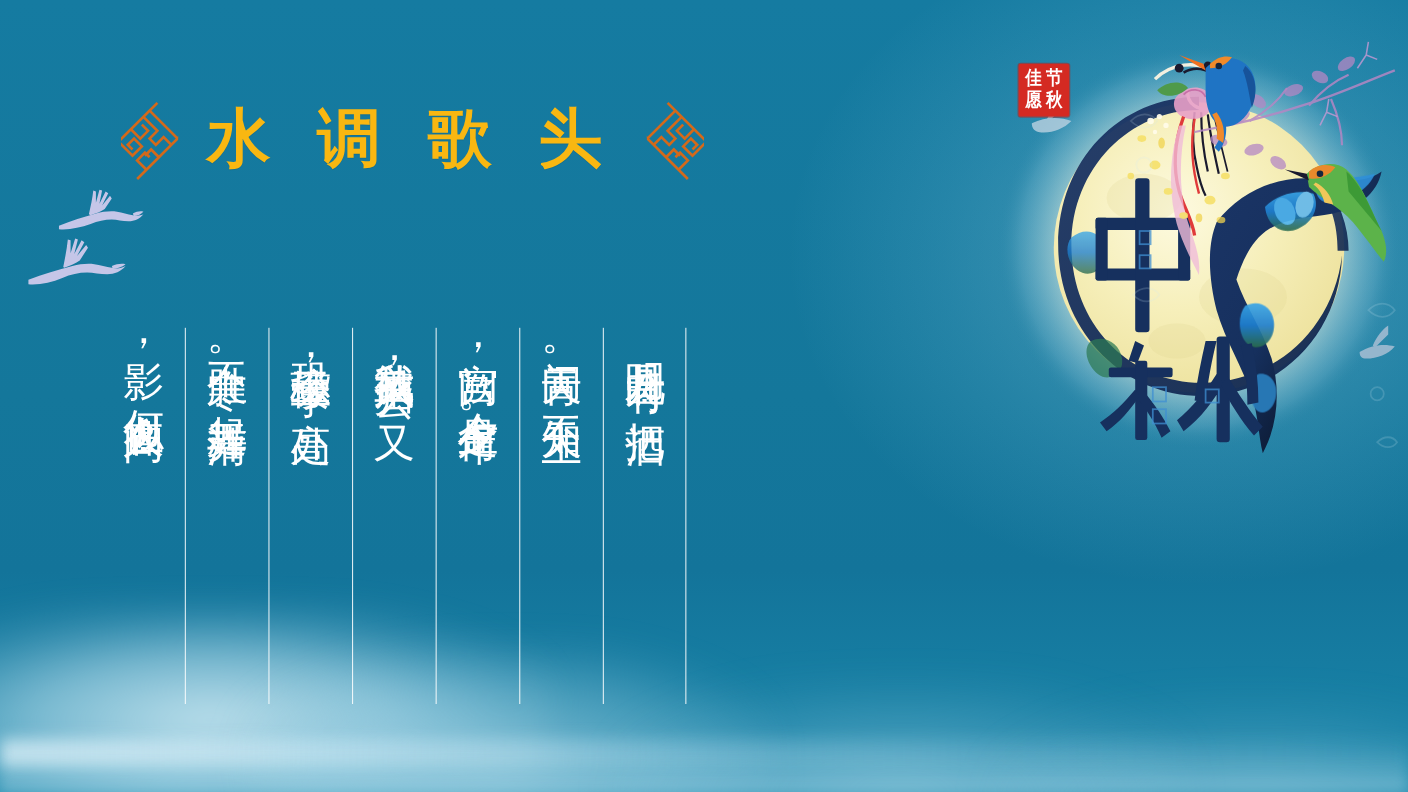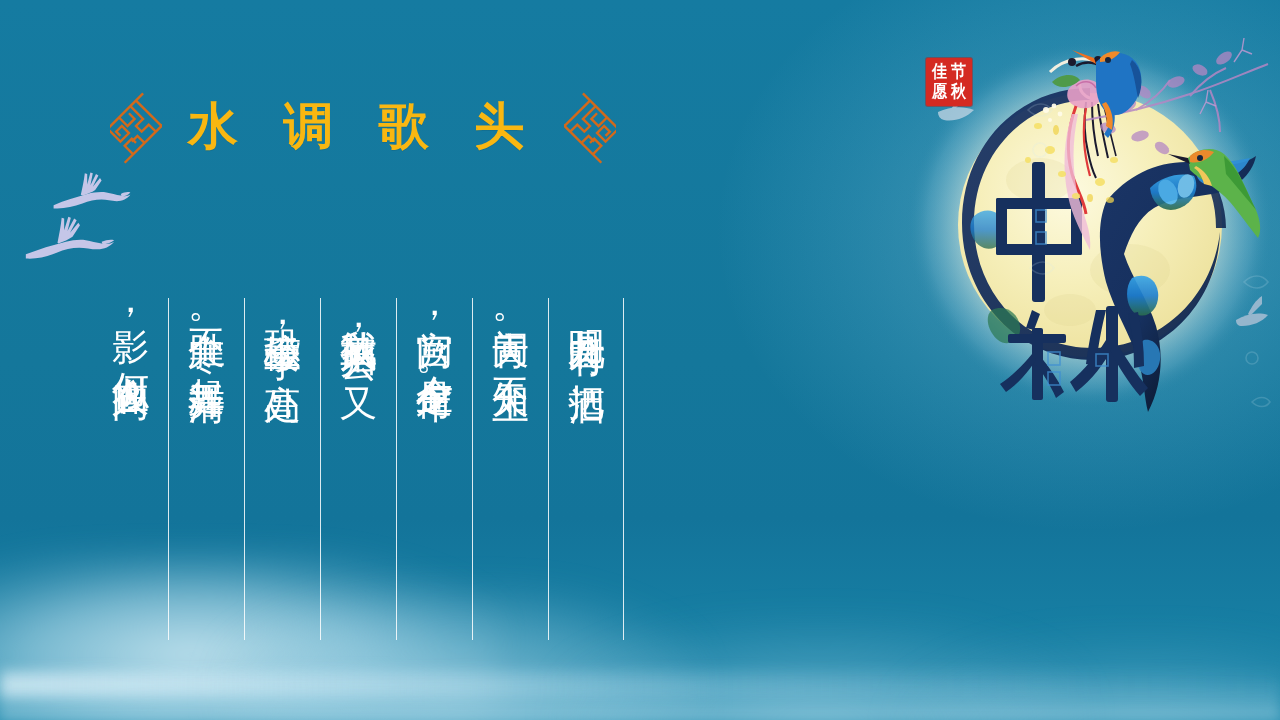--- a/index.html
+++ b/index.html
@@ -59,26 +59,27 @@
 
   
   #titlebar{
     position:absolute; left:110px; top:88px;
     display:flex; align-items:center; gap:26px;
   }
   .fret{ width:52px; height:76px; }
   .fret.right{ transform:scaleX(-1); }
   #title-text{
     color:#f9b711;
-    font-size:50px;
+    font-size:58px;
     font-weight:bold;
     letter-spacing:14px;
     line-height:1;
     text-shadow:0 1px 0 rgba(0,0,0,.08);
     white-space:nowrap;
+    font-family:Liberation Serif, serif;
   }
 
   
   #poem{
     position:absolute;
     left:92px; top:298px;
     display:flex; flex-direction:row-reverse;
     align-items:flex-start;
     height:352px;
   }

